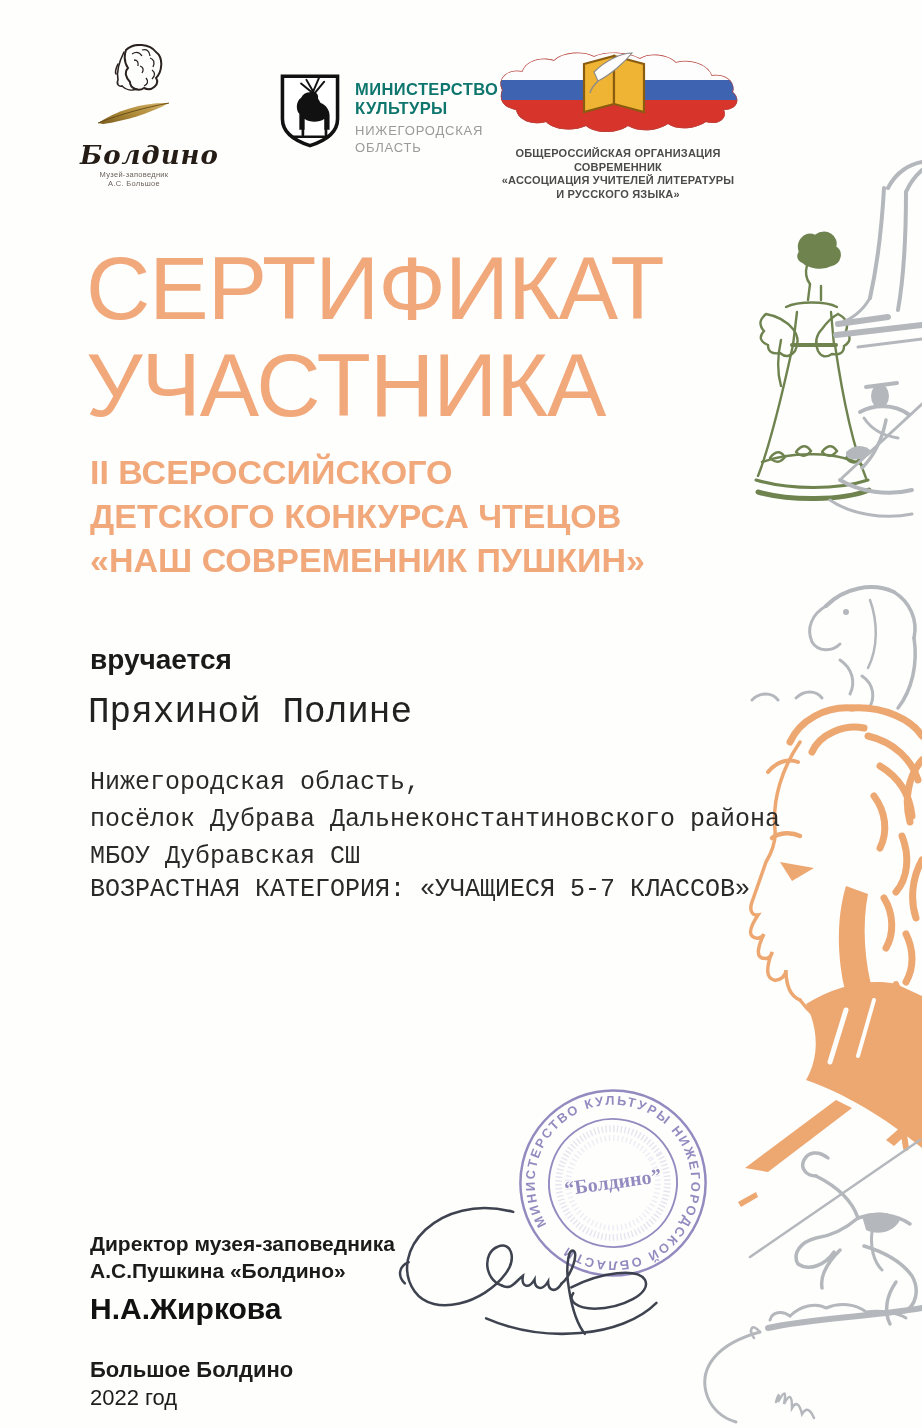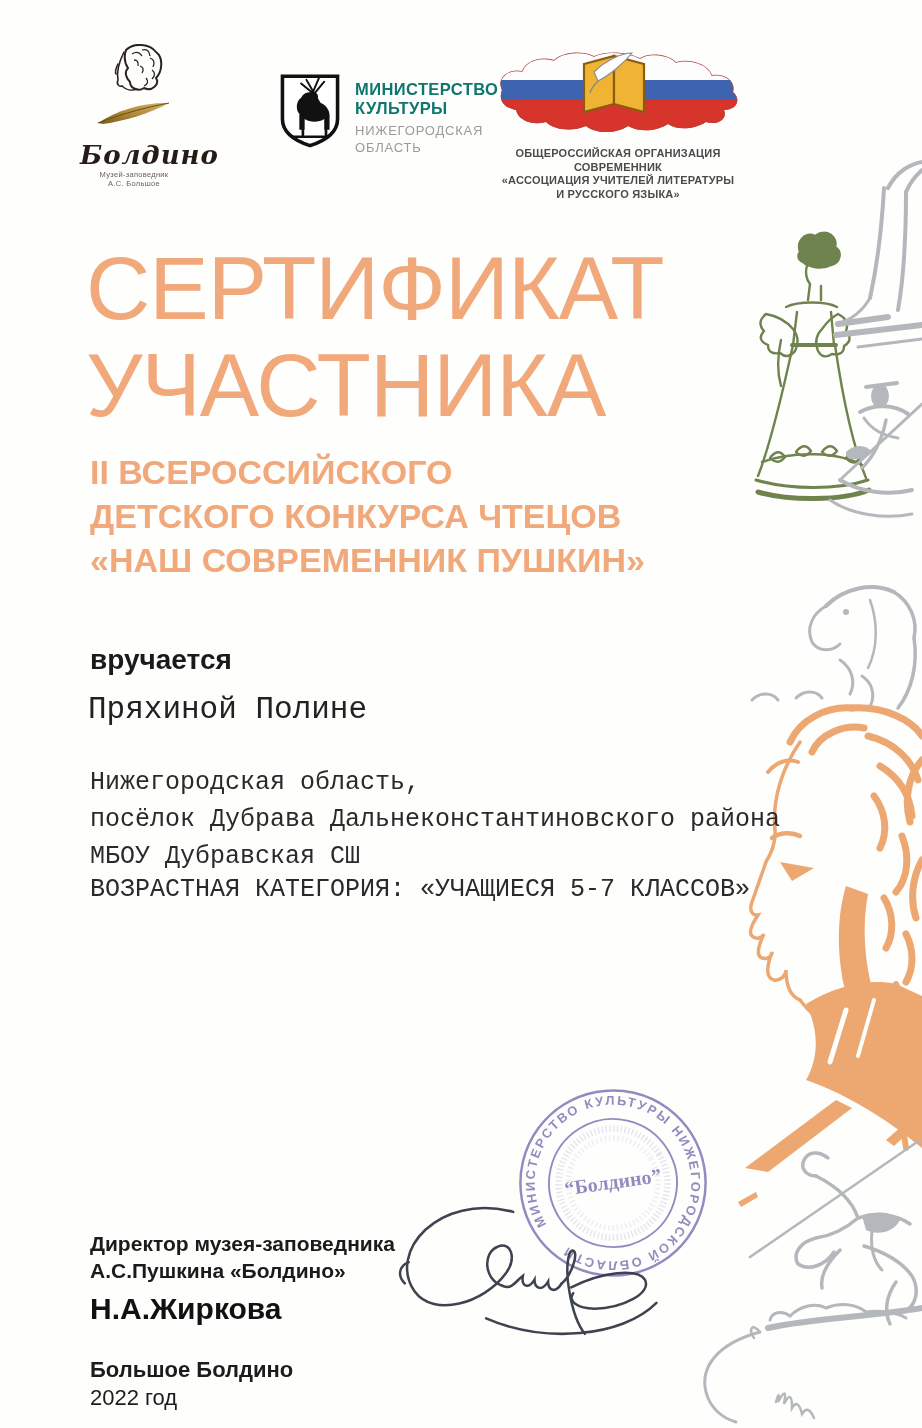--- a/index.html
+++ b/index.html
@@ -41,21 +41,21 @@
     font-size:89px;font-weight:400;color:var(--orange);
     line-height:97px;letter-spacing:-1px;white-space:nowrap;
   }
   .subtitle{
     left:90px;top:450px;
     font-size:34px;font-weight:700;color:var(--orange);
     line-height:44px;white-space:nowrap;
   }
   .awarded{left:90px;top:644px;font-size:28px;font-weight:700;color:#1A1A1A;}
   .mono{font-family:"Liberation Mono","DejaVu Sans Mono",monospace;}
-  .recipient{left:88px;top:692px;font-size:31px;color:#222;white-space:nowrap;}
+  .recipient{left:88px;top:692px;font-size:36px;color:#222;white-space:nowrap;}
   .details{left:90px;top:764px;font-size:25px;line-height:37px;color:#2A2A2A;white-space:nowrap;}
   .category{left:90px;top:875px;font-size:25px;color:#2A2A2A;white-space:nowrap;}
   
   .stamp{left:508px;top:1078px;filter:blur(.3px);opacity:.92;}
   .signature{left:370px;top:1188px;opacity:.95;}
   .signer{left:90px;top:1230px;}
   .signer .role{font-size:21px;line-height:27px;font-weight:600;color:#1B1B1B;}
   .signer .name{font-size:30px;font-weight:700;margin-top:8px;color:#111;}
   .place-year{left:90px;top:1356px;font-size:22px;line-height:28px;}
   .place-year .place{font-weight:700;}

